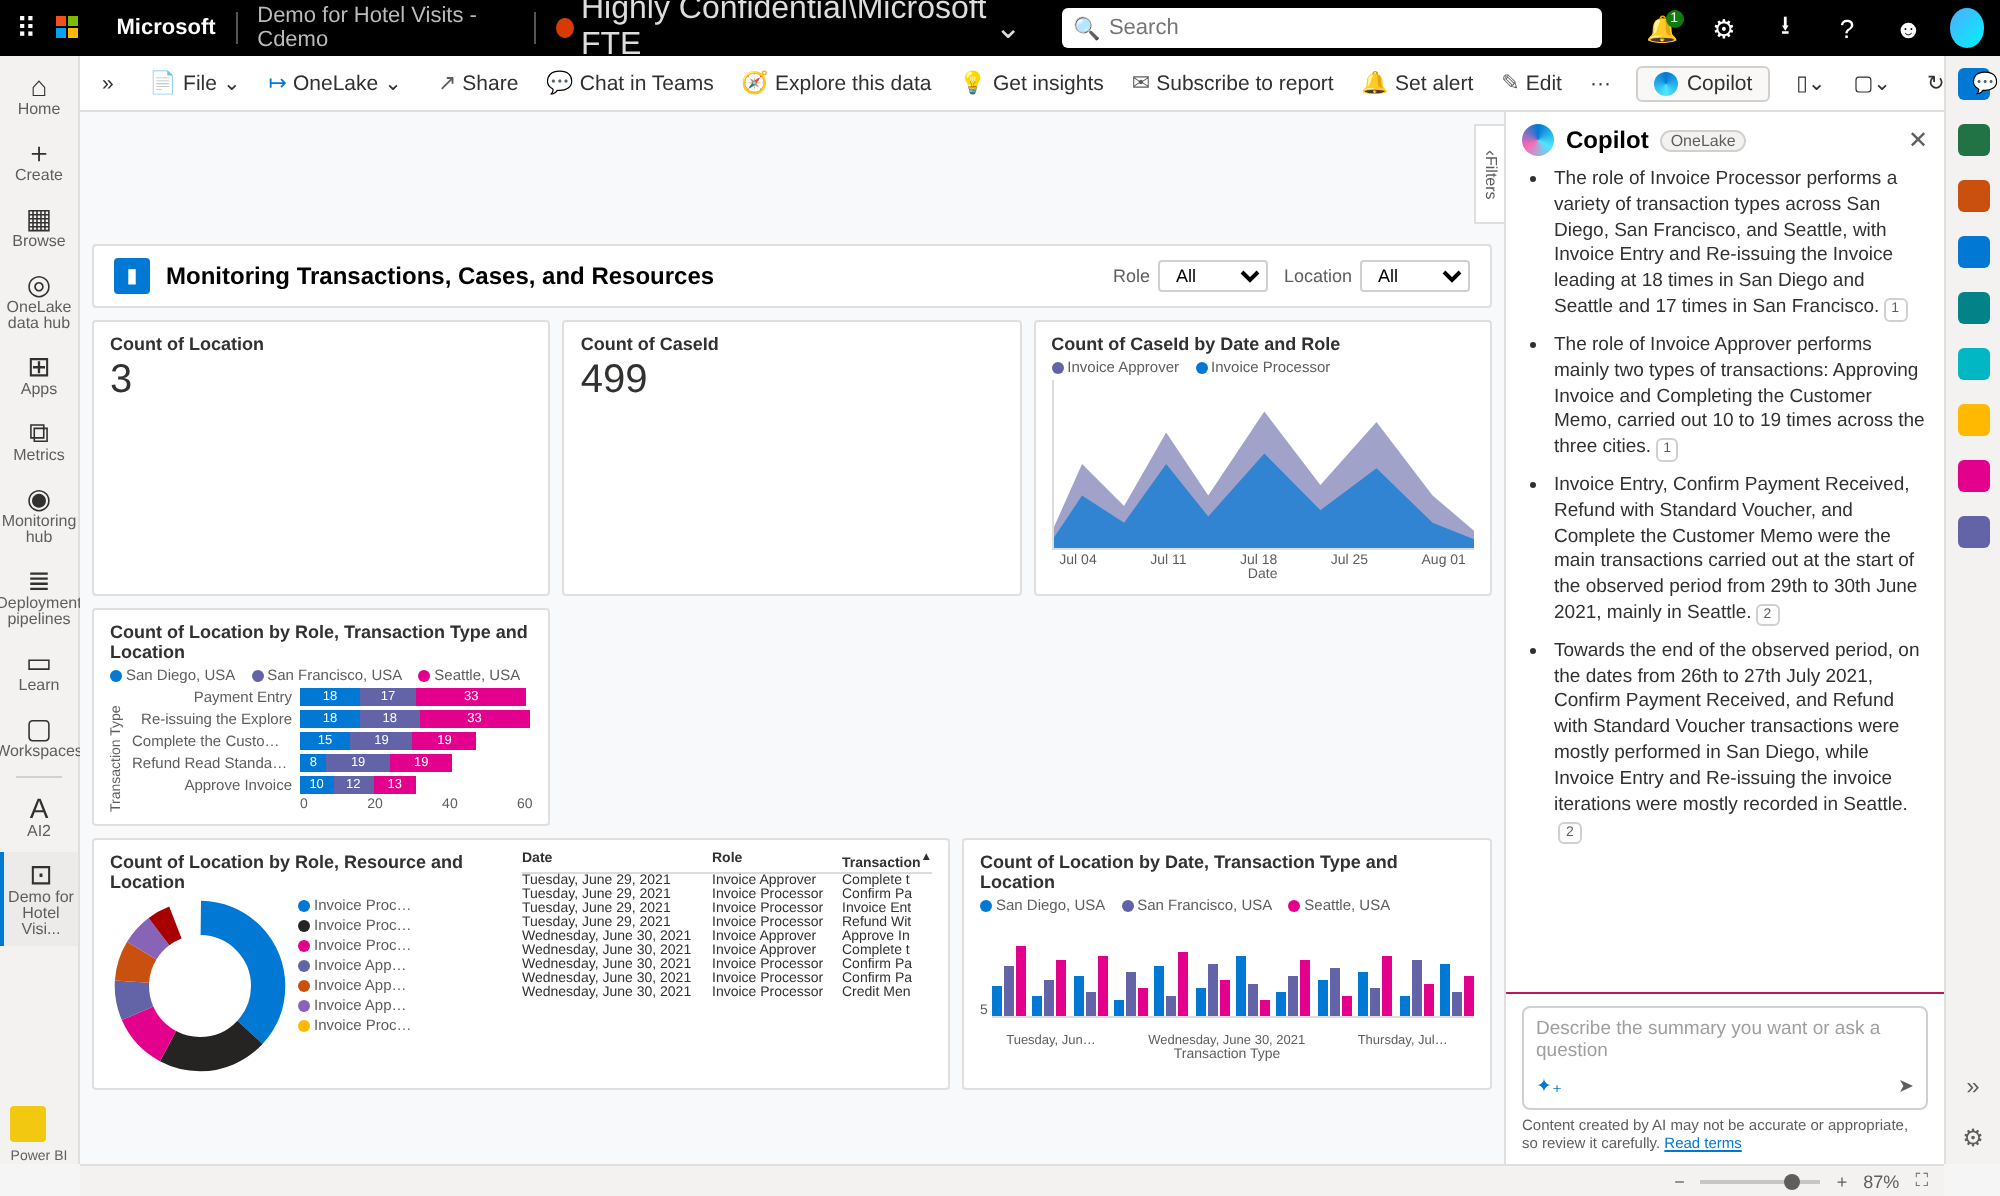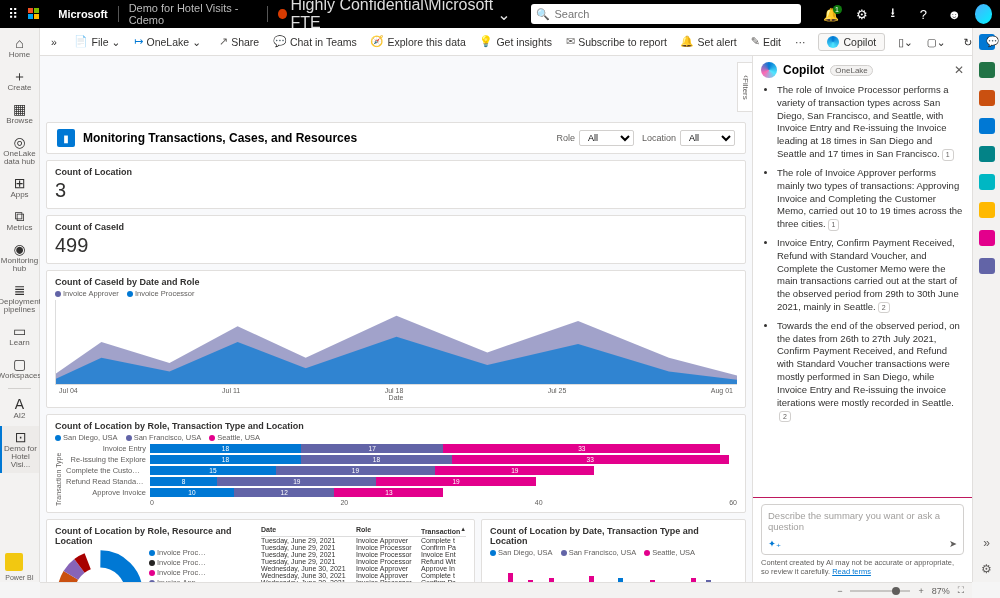--- a/index.html
+++ b/index.html
@@ -47,21 +47,21 @@
 
 
 .main { position: absolute; left: 40px; top: 56px; right: 248px; bottom: 16px; background: #f8f9fb; overflow: hidden; }
 .filters-tab { position: absolute; right: -1px; top: 6px; width: 16px; height: 50px; background: #fff; border: 1px solid #e1dfdd; border-right: none; font-size: 8px; writing-mode: vertical-rl; display: flex; align-items: center; justify-content: center; cursor: pointer; color: #605e5c; }
 .report-header { margin: 66px 6px 0 6px; background: #fff; border: 1px solid #e1dfdd; border-radius: 2px; display: flex; align-items: center; padding: 6px 10px; gap: 8px; }
 .report-header .ico { width: 18px; height: 18px; background: #0078d4; border-radius: 2px; display: flex; align-items: center; justify-content: center; color: #fff; font-size: 10px; }
 .report-header .title { font-size: 12px; font-weight: 600; flex: 1; }
 .report-header .filter-group { display: flex; align-items: center; gap: 4px; font-size: 9px; color: #605e5c; }
 .report-header select { font-size: 9px; border: 1px solid #d2d0ce; padding: 1px 18px 1px 4px; background: #fff; border-radius: 2px; }
 
-.dash { display: grid; grid-template-columns: 1fr; gap: 6px; padding: 6px; }
+.dash { display: grid; grid-template-columns: 1fr 1fr 1fr; gap: 6px; padding: 6px; }
 .card { background: #fff; border: 1px solid #e1dfdd; border-radius: 2px; padding: 6px 8px; }
 .card .ctitle { font-size: 9px; font-weight: 600; color: #323130; margin-bottom: 2px; }
 .card .bignum { font-size: 20px; font-weight: 400; color: #323130; }
 .legend { display: flex; gap: 8px; font-size: 7.5px; color: #605e5c; margin-bottom: 2px; flex-wrap: wrap; }
 .legend span { display: flex; align-items: center; gap: 2px; }
 .legend .sw { width: 6px; height: 6px; border-radius: 50%; display: inline-block; }
 
 
 .areachart { height: 85px; position: relative; border-bottom: 1px solid #ddd; border-left: 1px solid #ddd; }
 .areachart svg { width: 100%; height: 100%; }
@@ -331,21 +331,21 @@
       <div class="ctitle">Count of Location by Role, Transaction Type and Location</div>
       <div class="legend" id="stacked-legend">
           <span><span class="sw" style="background:#0078d4"></span>San Diego, USA</span>
           <span><span class="sw" style="background:#6264a7"></span>San Francisco, USA</span>
           <span><span class="sw" style="background:#e3008c"></span>Seattle, USA</span>
         </div>
       <div style="display:flex;gap:4px">
         <div class="ylabel">Transaction Type</div>
         <div class="hbars" id="hbars" style="flex:1">
             <div class="row">
-              <div class="lbl">Invoice Entry</div>
+              <div class="lbl">Payment Entry</div>
               <div class="track">
                 <div class="seg" style="width:25.71428571428571%;background:#0078d4">18</div>
                 <div class="seg" style="width:24.285714285714285%;background:#6264a7">17</div>
                 <div class="seg" style="width:47.14285714285714%;background:#e3008c">33</div>
               </div>
             </div>
             <div class="row">
               <div class="lbl">Re-issuing the Explore</div>
               <div class="track">
                 <div class="seg" style="width:25.71428571428571%;background:#0078d4">18</div>

